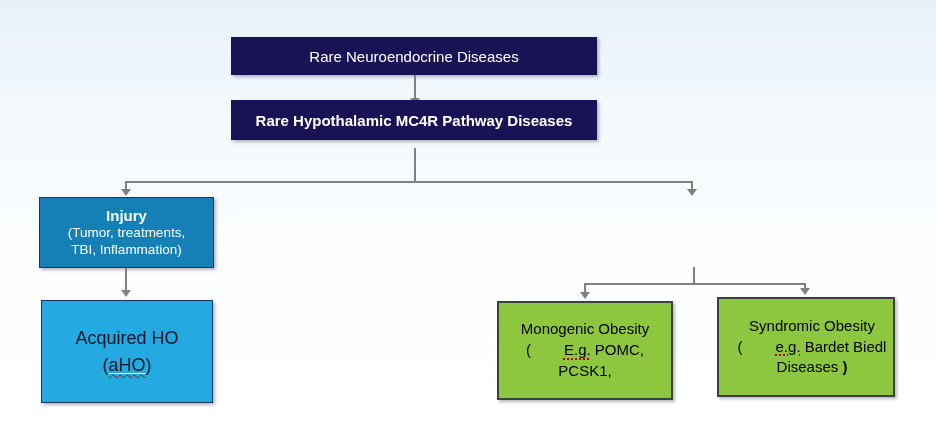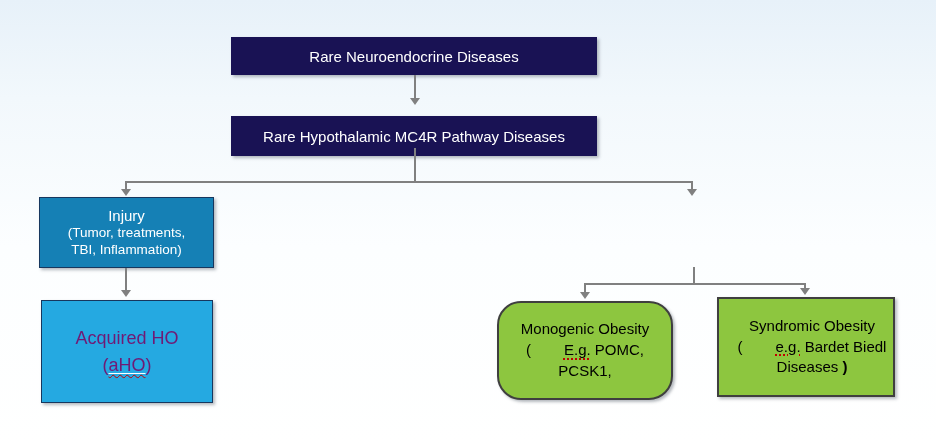--- a/index.html
+++ b/index.html
@@ -26,33 +26,33 @@
     color: #ffffff;
     font-size: 15px;
   }
   .teal {
     background: var(--teal, #1580B5);
     color: #ffffff;
     border: 1.5px solid #17375E;
   }
   .lightblue {
     background: var(--light-blue, #25A9E1);
-    color: #701a75;
+    color: #0f172a;
     border: 1.5px solid #17375E;
     font-size: 18px;
     line-height: 1.5;
   }
   .green {
     background: var(--green, #8DC63F);
     color: #000000;
     border: 2px solid #3F3F3F;
     font-size: 15px;
     line-height: 1.38;
   }
-  .injury-title { font-weight: normal; font-size: 15px; line-height: 1.25; }
+  .injury-title { font-weight: bold; font-size: 15px; line-height: 1.25; }
   .injury-sub { font-size: 13.5px; line-height: 1.22; text-align: center; }
   .vline, .hline { position: absolute; background: var(--connector, #808080); }
   .vline { width: 2px; }
   .hline { height: 2px; }
   .arrow-down {
     position: absolute;
     width: 0; height: 0;
     border-left: 5px solid transparent;
     border-right: 5px solid transparent;
     border-top: 7px solid var(--connector, #808080);
@@ -86,21 +86,21 @@
 
 <div id="canvas">
 
   <div class="box navy" style="left:231px; top:37px; width:366px; height:38px;">
     <span>Rare Neuroendocrine Diseases</span>
   </div>
 
   <div class="vline" style="left:414px; top:75px; height:24px;"></div>
   <div class="arrow-down" style="left:410px; top:98px;"></div>
 
-  <div class="box navy" style="left:231px; top:116px; width:366px; height:40px;">
+  <div class="box navy" style="left:231px; top:100px; width:366px; height:40px;font-weight:bold;">
     <span>Rare Hypothalamic MC4R Pathway Diseases</span>
   </div>
 
   <div class="vline" style="left:414px; top:148px; height:35px;"></div>
   <div class="hline" style="left:125px; top:181px; width:568px;"></div>
   <div class="vline" style="left:125px; top:181px; height:9px;"></div>
   <div class="arrow-down" style="left:121px; top:189px;"></div>
   <div class="vline" style="left:691px; top:181px; height:9px;"></div>
   <div class="arrow-down" style="left:687px; top:189px;"></div>
 
@@ -121,21 +121,21 @@
   </div>
 
 
   <div class="vline" style="left:693px; top:267px; height:18px;"></div>
   <div class="hline" style="left:584px; top:283px; width:222px;"></div>
   <div class="vline" style="left:584px; top:283px; height:9px;"></div>
   <div class="arrow-down" style="left:580px; top:292px;"></div>
   <div class="vline" style="left:804px; top:283px; height:6px;"></div>
   <div class="arrow-down" style="left:800px; top:288px;"></div>
 
-  <div class="box green" style="left:497px; top:301px; width:176px; height:99px;border-radius:24px;">
+  <div class="box green" style="left:497px; top:301px; width:176px; height:99px;">
     <span>Monogenic Obesity</span>
     <span>
       <span>(</span><span class="sq-dotted">E.g.</span><span> POMC, PCSK1,</span>
     </span>
   </div>
 
   <div class="box green" style="left:717px; top:297px; width:178px; height:100px;padding-left:12px;">
     <span>Syndromic Obesity</span>
     <span>
       <span>(</span><span class="sq-dotted">e.g.</span><span> Bardet Biedl</span>

